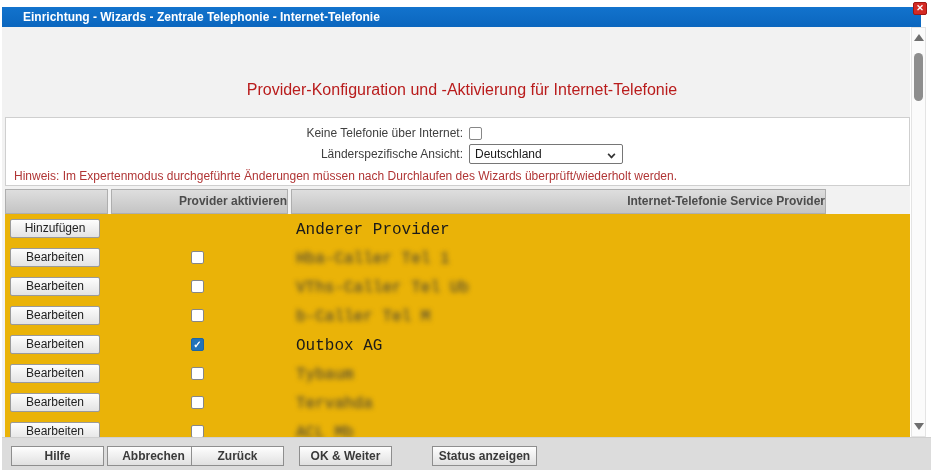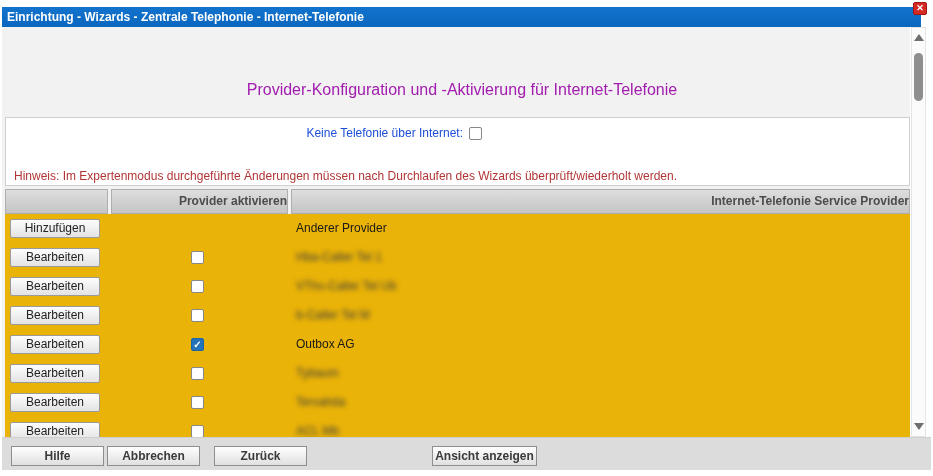--- a/index.html
+++ b/index.html
@@ -5,44 +5,44 @@
   * { margin:0; padding:0; box-sizing:border-box; }
   html,body { background:#ffffff; }
   body { font-family:"Liberation Sans", sans-serif; }
   .page { position:relative; width:933px; height:476px; background:#ffffff; overflow:hidden; }
 
   
   .titlebar {
     position:absolute; left:2px; top:7px; width:919px; height:20px;
     background:linear-gradient(#1273cd,#0b66be);
     color:#ffffff; font-size:12px; font-weight:bold;
-    line-height:20px; padding-left:5px; white-space:nowrap;
+    line-height:20px; padding-left:21px; white-space:nowrap;
   }
   .closebtn {
     position:absolute; left:913px; top:2px; width:14px; height:13px;
     background:#d42a24; border:1px solid #a01713; border-radius:2px;
     color:#ffffff; font-size:9px; font-weight:bold; line-height:11px;
     text-align:center; cursor:pointer;
   }
 
   
   .body-region { position:absolute; left:2px; top:27px; width:908px; height:410px; background:#f2f2f2; }
   .heading {
     position:absolute; left:0; top:54px; width:920px; text-align:center;
-    color:#a21caf; font-size:16px;
+    color:#b91c1c; font-size:16px;
   }
 
   .form-box {
     position:absolute; left:3px; top:90px; width:905px; height:69px;
     background:#ffffff; border:1px solid #cfcfcf;
   }
   .form-row { position:absolute; left:0; width:900px; height:20px; display:flex; align-items:center; }
   .form-row.r1 { top:5px; }
   .form-row.r2 { top:26px; }
-  .form-label { width:457px; text-align:right; font-size:12px; color:#1d4ed8; }
+  .form-label { width:457px; text-align:right; font-size:12px; color:#404040; }
   .checkbox {
     width:13px; height:13px; margin-left:6px; background:#ffffff;
     border:1px solid #878787; border-radius:2px; position:relative; cursor:pointer;
     font-size:10px; line-height:11px; text-align:center; color:transparent;
   }
   .checkbox[data-state="checked"] { background:#2273b9; border-color:#1d65a5; color:#ffffff; }
   .checkbox[data-state="checked"]::after { content:"✓"; position:absolute; left:0; right:0; top:0; font-weight:bold; }
   .select {
     margin-left:6px; width:154px; height:20px; background:#ffffff;
     border:1px solid #767676; border-radius:2px; font-size:12px; color:#1a1a1a;
@@ -60,35 +60,35 @@
   
   .thead-cell {
     position:absolute; top:162px; height:25px;
     background:linear-gradient(#dedede,#c4c4c4);
     border:1px solid #aeaeae;
     font-size:12px; font-weight:bold; color:#4c4c4c;
     text-align:right; line-height:23px;
   }
   .thc1 { left:3px;   width:103px; }
   .thc2 { left:109px; width:177px; }
-  .thc3 { left:289px; width:619px; }
+  .thc3 { left:289px; width:535px; }
 
   .rows-viewport {
     position:absolute; left:3px; top:187px; width:905px; height:250px;
     background:#eab308; overflow:hidden;
   }
   .trow { position:relative; width:100%; height:29px; }
   .row-btn {
     position:absolute; left:5px; top:5px; width:90px; height:19px;
     background:linear-gradient(#fdfdfd,#e3e3e3);
     border:1px solid #9a9a9a; border-radius:2px;
     font-size:12px; color:#222; text-align:center; line-height:17px; cursor:pointer;
   }
   .row-cb { position:absolute; left:186px; top:8px; margin-left:0; }
-  .row-name { position:absolute; left:291px; top:7px; font-size:12px; color:#1a1a1a; white-space:nowrap; }
+  .row-name { position:absolute; left:291px; top:7px; font-size:16px; color:#1a1a1a; white-space:nowrap;font-family:Liberation Mono, monospace; }
   .row-name[data-blurred="true"] { filter:blur(2.4px); color:#3c3c3c; }
 
   
   .scrollbar {
     position:absolute; left:911px; top:27px; width:15px; height:410px;
     background:#fbfbfb; border:1px solid #e4e4e4;
   }
   .sb-up, .sb-down { position:absolute; left:2px; width:0; height:0; border-left:5px solid transparent; border-right:5px solid transparent; cursor:pointer; }
   .sb-up   { top:6px;    border-bottom:7px solid #6f6f6f; }
   .sb-down { bottom:6px; border-top:7px solid #6f6f6f; }
@@ -104,40 +104,47 @@
   }
   .fbtn {
     position:absolute; top:8px; height:20px;
     background:linear-gradient(#fefefe,#e0e0e0);
     border:1px solid #8e8e8e;
     font-size:12px; font-weight:bold; color:#3a3a3a;
     text-align:center; line-height:18px; cursor:pointer;
   }
   .fb0 { left:9px;   width:93px; }
   .fb1 { left:105px; width:93px; }
-  .fb2 { left:212px; width:93px; }
+  .fb2 { left:189px; width:93px; }
   .fb3 { left:297px; width:93px; }
   .fb4 { left:430px; width:105px; }
 </style>
 </head>
 <body>
 
 <div class="page">
 
   <div class="titlebar">Einrichtung - Wizards - Zentrale Telephonie - Internet-Telefonie</div>
   <div class="closebtn">✕</div>
 
   <div class="body-region">
     <div class="heading">Provider-Konfiguration und -Aktivierung für Internet-Telefonie</div>
 
     <div class="form-box">
       <div class="form-row r1">
         <div class="form-label">Keine Telefonie über Internet:</div>
         <div class="checkbox" data-state="unchecked"></div>
       </div>
+      <div class="form-row r2">
+        <div class="form-label">Länderspezifische Ansicht:</div>
+        <div class="select">
+          <span>Deutschland</span>
+          <span class="chevron"></span>
+        </div>
+      </div>
       <div class="hint">Hinweis: Im Expertenmodus durchgeführte Änderungen müssen nach Durchlaufen des Wizards überprüft/wiederholt werden.</div>
     </div>
 
     <div class="thead-cell thc1"></div>
     <div class="thead-cell thc2">Provider aktivieren</div>
     <div class="thead-cell thc3">Internet-Telefonie Service Provider</div>
 
     <div class="rows-viewport">
 
       <div class="trow">
@@ -200,16 +207,17 @@
   <div class="scrollbar">
     <span class="sb-up"></span>
     <span class="sb-thumb"></span>
     <span class="sb-down"></span>
   </div>
 
   <div class="footer">
     <div class="fbtn fb0">Hilfe</div>
     <div class="fbtn fb1">Abbrechen</div>
     <div class="fbtn fb2">Zurück</div>
-    <div class="fbtn fb4">Ansicht anzeigen</div>
+    <div class="fbtn fb3">OK &amp; Weiter</div>
+    <div class="fbtn fb4">Status anzeigen</div>
   </div>
 
 </div>
 
 </body></html>

